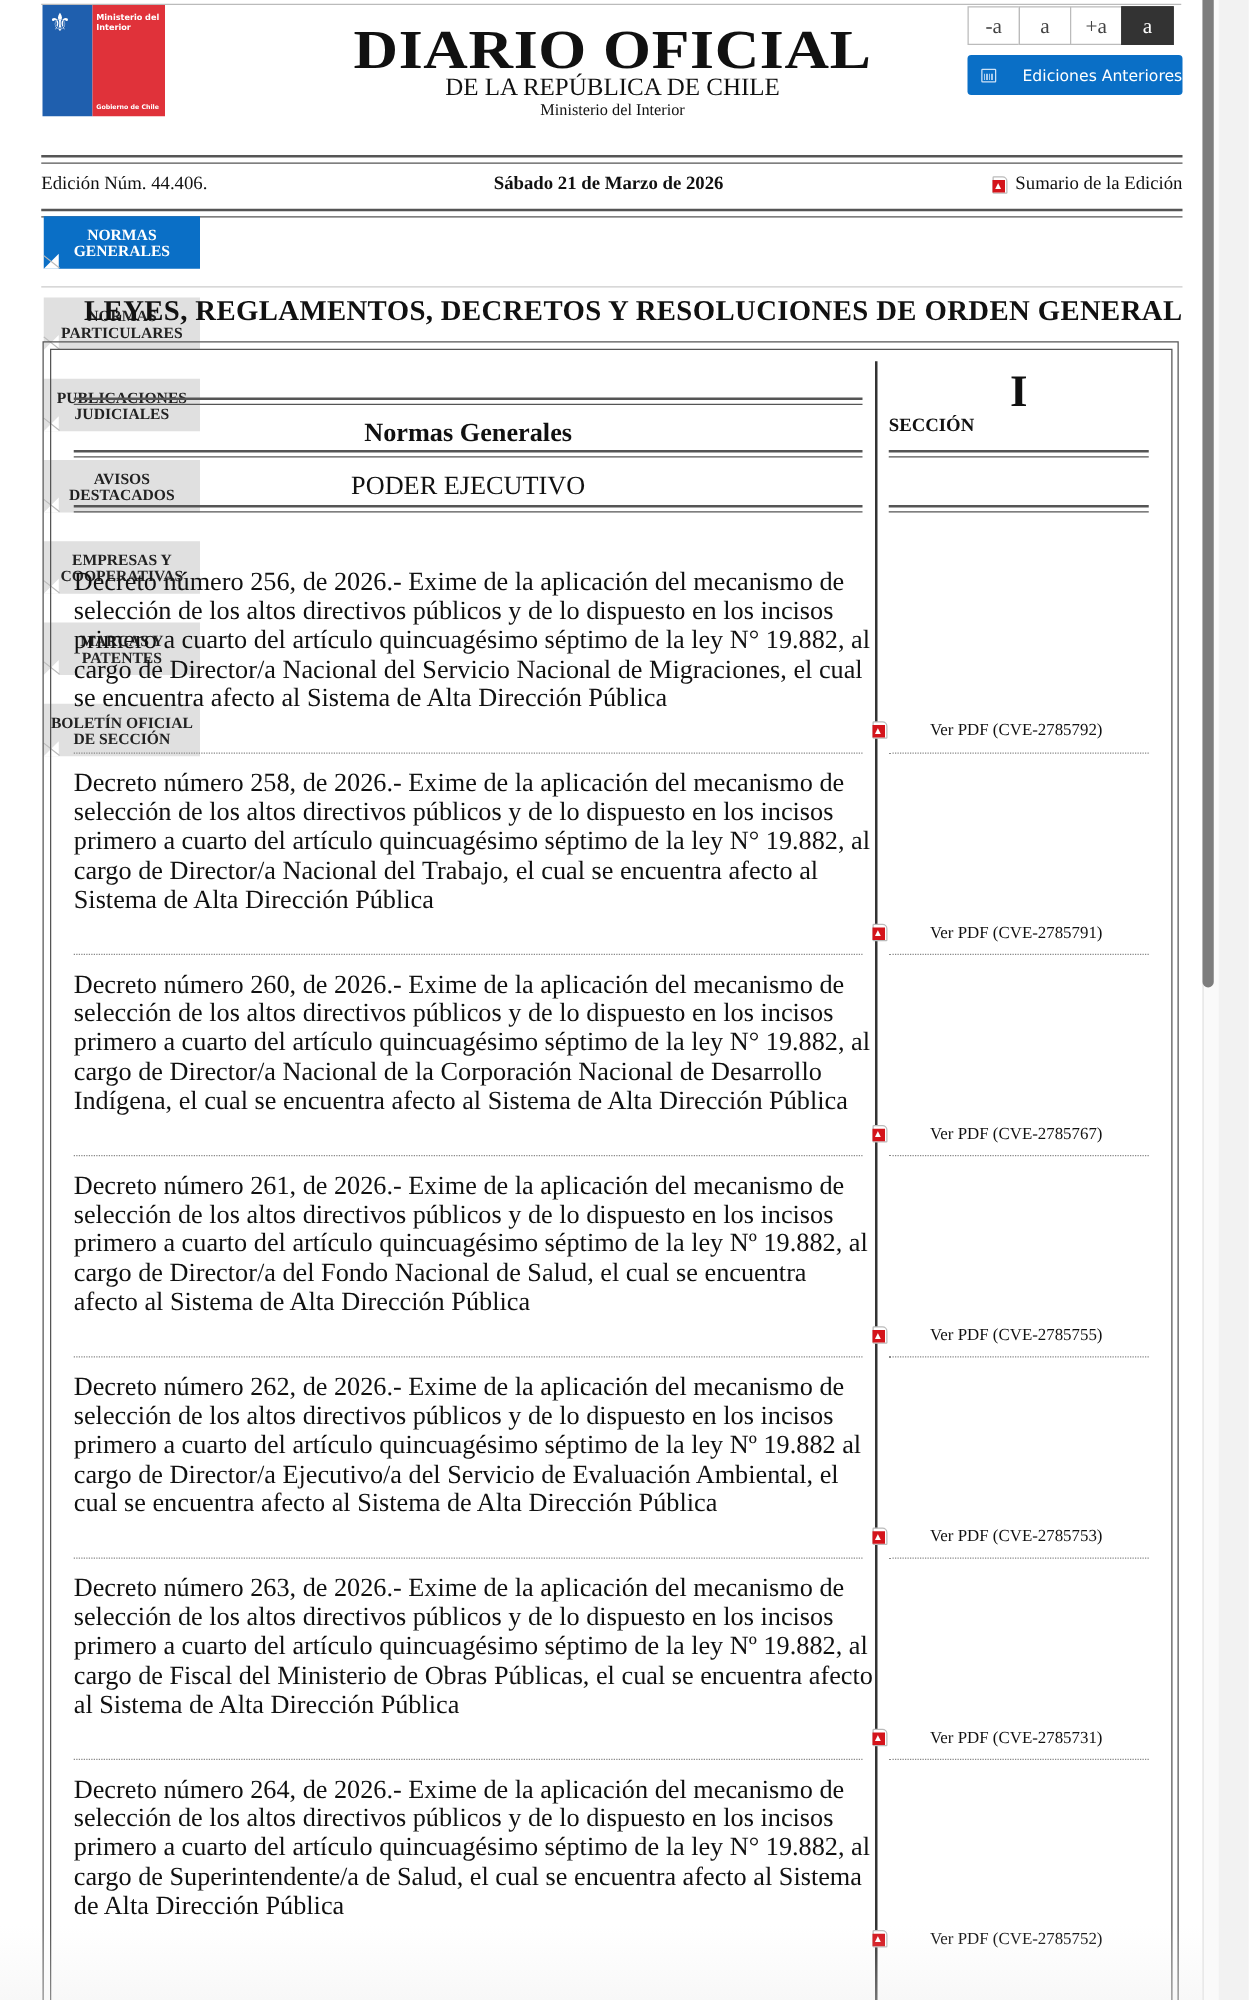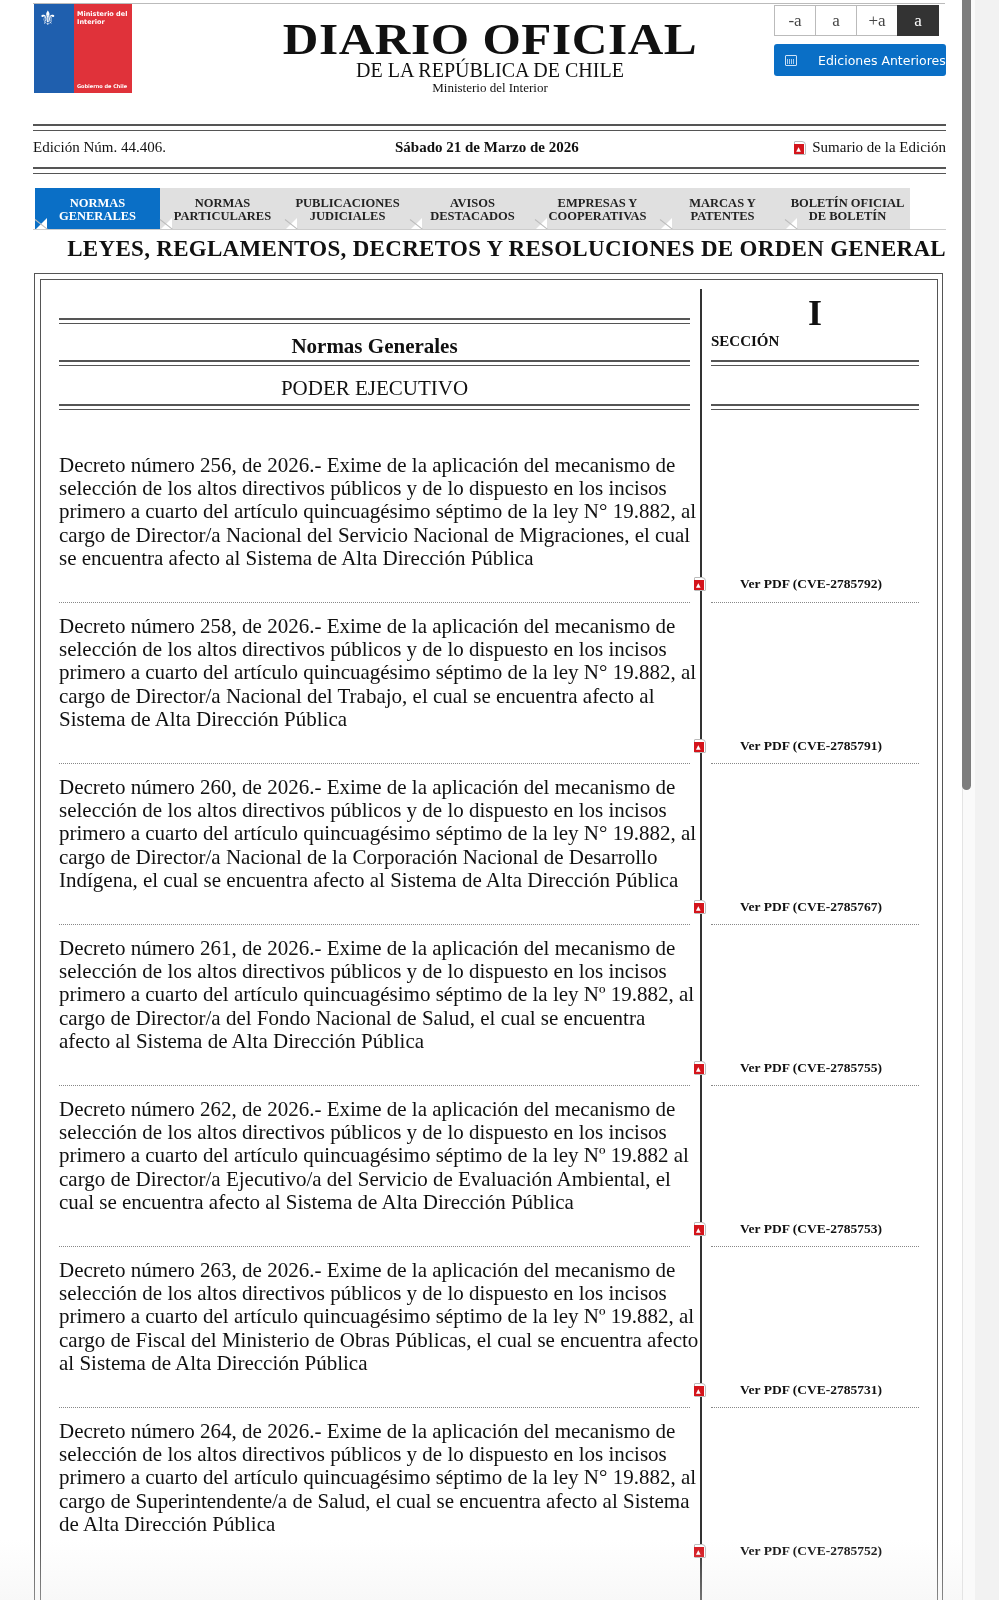--- a/index.html
+++ b/index.html
@@ -33,38 +33,38 @@
   .dbl { position:absolute; left:33px; width:913px; height:4px; border-top:2px solid #555; border-bottom:1px solid #555; }
   .edition-bar { position:absolute; left:33px; width:913px; top:139px; height:20px; font-size:15px; }
   .edition-bar .num { position:absolute; left:0; top:0; }
   .edition-bar .date { position:absolute; left:362px; top:0; font-weight:bold; }
   .edition-bar .sumario { position:absolute; right:0; top:0; display:flex; align-items:center; }
   .pdf-icon { display:inline-block; width:12px; height:14px; background:#fff; border:1px solid #bbb; border-radius:1px 4px 1px 1px; position:relative; box-sizing:border-box; }
   .pdf-icon::before { content:""; position:absolute; left:-1px; top:2px; width:10px; height:10px; background:#d4141b; }
   .pdf-icon::after { content:"▲"; position:absolute; left:1px; top:3px; font-size:6px; color:#fff; font-family:"DejaVu Sans",sans-serif; line-height:7px; }
   .edition-bar .sumario .pdf-icon { margin-right:6px; }
   
-  .tabs { position:absolute; left:35px; top:188px; display:flex; gap:0; }
+  .tabs { position:absolute; left:35px; top:173px; display:flex; gap:23px;flex-direction:column; }
   .tab { width:125px; height:42px; background:#e0e0e0; color:#222; font-size:12.5px; font-weight:bold; text-align:center; line-height:13px; display:flex; align-items:center; justify-content:center; position:relative; box-sizing:border-box; padding-top:2px; }
   .tab.active { background:#0a6fc6; color:#fff; }
   .tab::before { content:""; position:absolute; left:0; bottom:0; width:0; height:0; border-style:solid; border-width:0 0 12px 12px; border-color:transparent transparent #fff transparent; }
   .tab::after { content:""; position:absolute; left:0; bottom:10px; width:16px; height:1px; background:#bbb; transform:rotate(38deg); transform-origin:left; }
   .tab-rule { position:absolute; left:33px; width:913px; top:229px; border-top:1px solid #ccc; }
   .section-title { position:absolute; left:33px; width:913px; top:236px; text-align:right; font-size:23px; font-weight:bold; letter-spacing:0.3px; }
   
   .box-outer { position:absolute; left:34px; top:273px; width:909px; height:1340px; border:1px solid #555; box-sizing:border-box; }
   .box-inner { position:absolute; left:40px; top:279px; width:898px; height:1340px; border:1px solid #555; box-sizing:border-box; }
   .col-div { position:absolute; left:700px; top:289px; height:1320px; border-left:2px solid #333; }
   .hdr { position:absolute; left:59px; width:631px; text-align:center; }
   .hrule { position:absolute; height:3px; border-top:2px solid #555; border-bottom:1px solid #555; }
   .sec-I { position:absolute; left:711px; width:208px; top:295px; text-align:center; font-size:36px; font-weight:bold; line-height:36px; }
   .sec-label { position:absolute; left:711px; width:208px; top:333px; text-align:left; font-size:15px; font-weight:bold; }
   .decree { position:absolute; left:59px; width:640px; font-size:21px; line-height:23.2px; }
   .dots { position:absolute; height:0; border-top:1.5px dotted #888; }
-  .pdf-link { position:absolute; right:80px; font-size:13.5px; font-weight:bold; display:flex; align-items:center; white-space:nowrap;gap:25px; }
+  .pdf-link { position:absolute; right:80px; font-size:13.5px; font-weight:normal; display:flex; align-items:center; white-space:nowrap;gap:25px; }
   .pdf-link .pdf-icon { margin-right:9px; }
   
   .scroll-track { position:absolute; left:962px; top:0; width:12px; height:1600px; background:#fafafa; border-left:1px solid #e4e4e4; }
   .scroll-thumb { position:absolute; left:962px; top:0; width:9px; height:790px; background:#7d7d7d; border-radius:0 0 5px 5px; }
   .fade { position:absolute; left:0; top:1540px; width:962px; height:60px; background:linear-gradient(to bottom, rgba(240,240,240,0), rgba(235,235,235,.35)); pointer-events:none; }
 </style>
 </head>
 <body>
 
 <div class="page">
@@ -122,21 +122,21 @@
     <div class="tab">
         <div><span>AVISOS</span><br><span>DESTACADOS</span></div>
       </div>
     <div class="tab">
         <div><span>EMPRESAS Y</span><br><span>COOPERATIVAS</span></div>
       </div>
     <div class="tab">
         <div><span>MARCAS Y</span><br><span>PATENTES</span></div>
       </div>
     <div class="tab">
-        <div><span>BOLETÍN OFICIAL</span><br><span>DE BOLETÍN</span></div>
+        <div><span>BOLETÍN OFICIAL</span><br><span>DE SECCIÓN</span></div>
       </div>
   </div>
   <div class="tab-rule"></div>
 
   <div class="section-title">LEYES, REGLAMENTOS, DECRETOS Y RESOLUCIONES DE ORDEN GENERAL</div>
 
   <div class="box-outer"></div>
   <div class="box-inner"></div>
   <div class="col-div"></div>
 

